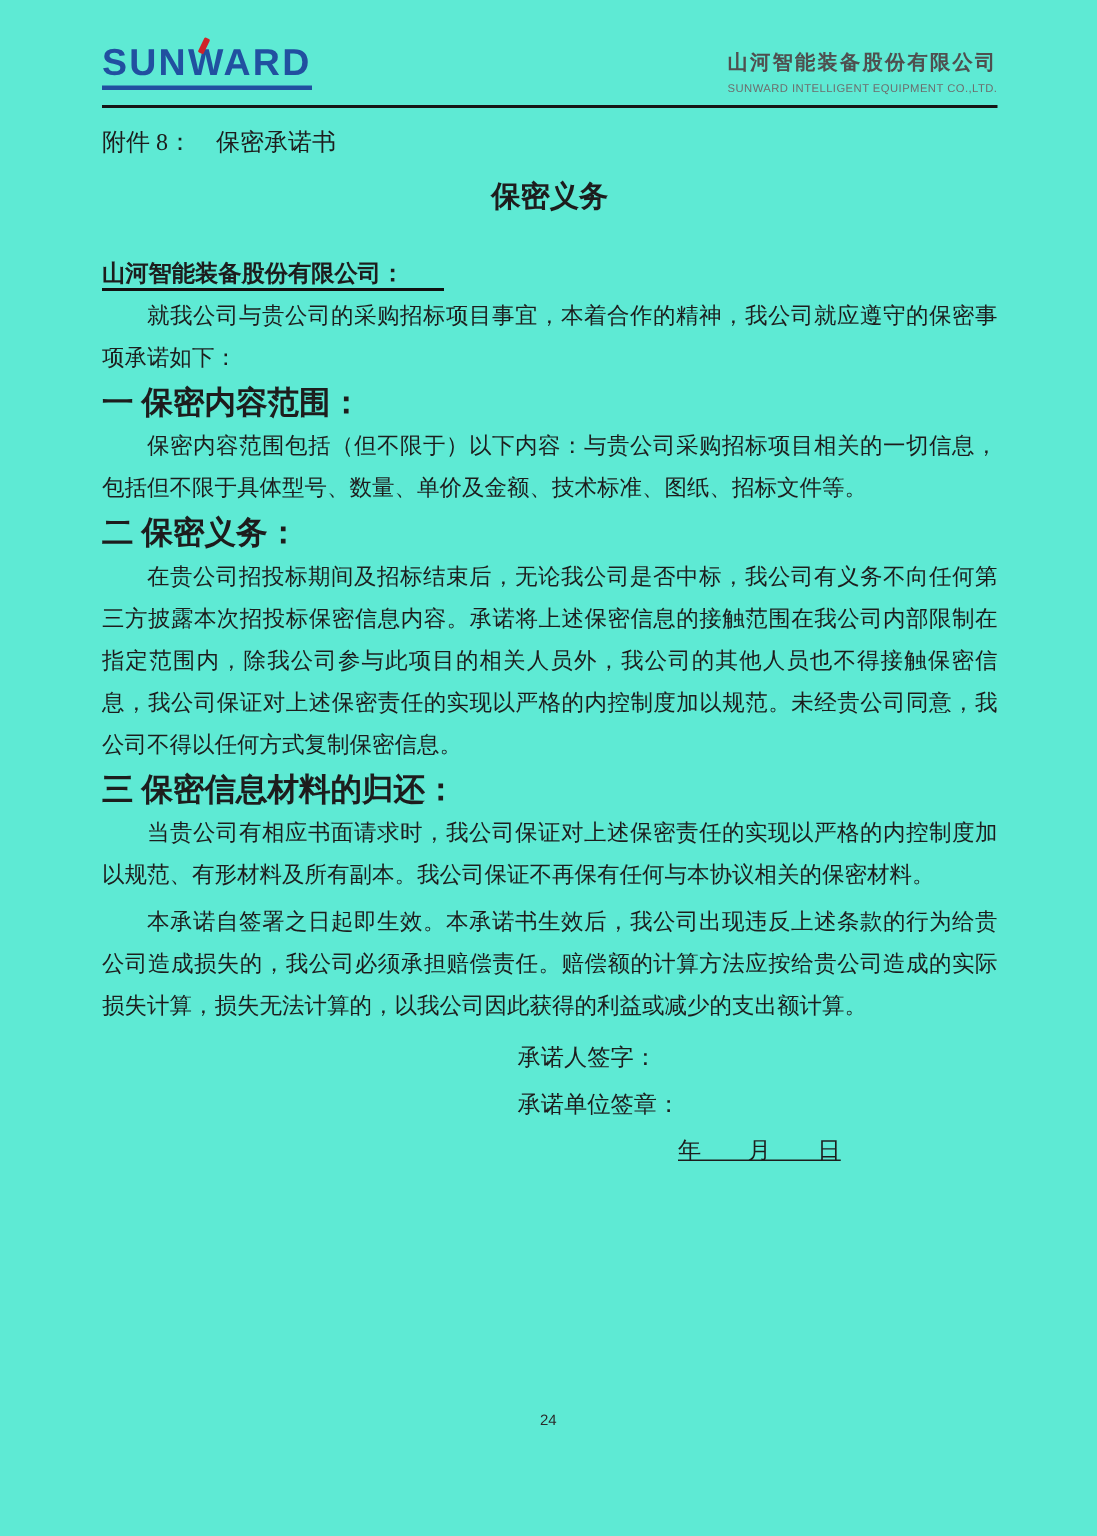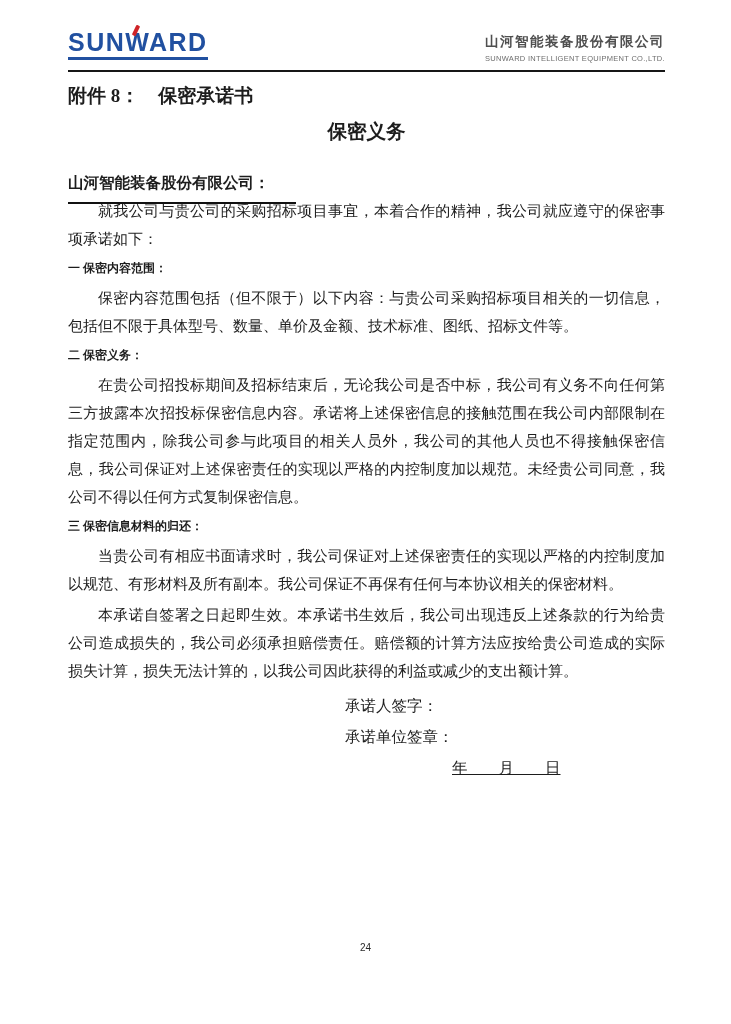--- a/index.html
+++ b/index.html
@@ -1,21 +1,21 @@
 <!DOCTYPE html>
 <html><head>
 <meta charset="utf-8">
 <style>
   html, body { margin: 0; padding: 0; background: #e8e8e8; }
   .page {
     position: relative;
     width: 731px;
     height: 1024px;
     margin: 0 auto;
-    background: #ffffff;
+    background: #5eead4;
     font-family: "Liberation Serif", "DejaVu Serif", serif;
     color: #1d1d1d;
     overflow: hidden;
     box-sizing: border-box;
   }
   .content { padding: 30px 66px 0 68px; }
 
   
   .header { display: flex; justify-content: space-between; align-items: flex-start; }
   .logo { position: relative; display: inline-block; }
@@ -32,70 +32,70 @@
     position: absolute;
     top: -5px;
     left: 66px;
     width: 4px;
     height: 11px;
     background: #cf2428;
     transform: rotate(26deg);
     border-radius: 1px;
   }
   .logo-underline { height: 3px; background: #2150a0; margin-top: 3px; }
-  .company { text-align: left; padding-top: 3px; }
+  .company { text-align: center; padding-top: 3px; }
   .company-cn {
     font-family: "Liberation Sans", "DejaVu Sans", sans-serif;
     font-size: 13.5px;
     font-weight: bold;
     color: #4f4f4f;
     letter-spacing: 1.5px;
   }
   .company-en {
     font-family: "Liberation Sans", "DejaVu Sans", sans-serif;
     font-size: 7.5px;
     font-weight: normal;
     color: #6d6d6d;
     letter-spacing: 0.3px;
     margin-top: 3px;
   }
   .rule { height: 2px; background: #161616; margin-top: 7px; }
 
   
   .attachment {
     margin-top: 14px;
-    font-weight: bold;
-    font-size: 19px;
+    font-weight: normal;
+    font-size: 16px;
     line-height: 20px;
   }
   .doc-title {
     margin: 13px 0 0;
     text-align: center;
     font-size: 19.5px;
     line-height: 26px;
     font-weight: bold;
   }
   .salutation { margin-top: 27px; font-size: 15.5px; line-height: 22px; }
   .salutation-text {
     font-weight: bold;
     border-bottom: 2px solid #111111;
     padding-right: 26px;
-    padding-bottom: 11px;
+    padding-bottom: 1px;
   }
   .para {
     margin: 3px 0 0;
     font-size: 15px;
     line-height: 28px;
     text-align: justify;
     text-indent: 2em;
   }
   .sec-heading {
     margin-top: 2px;
     font-weight: bold;
-    font-size: 12px;
+    font-size: 21px;
     line-height: 26px;
   }
 
   
   .sig { margin-top: 5px; font-size: 15.5px; }
   .sig-label { margin-left: 277px; line-height: 31px; }
   .sig-date { margin-left: 384px; line-height: 31px; text-decoration: underline; }
 
   
   .page-number {

